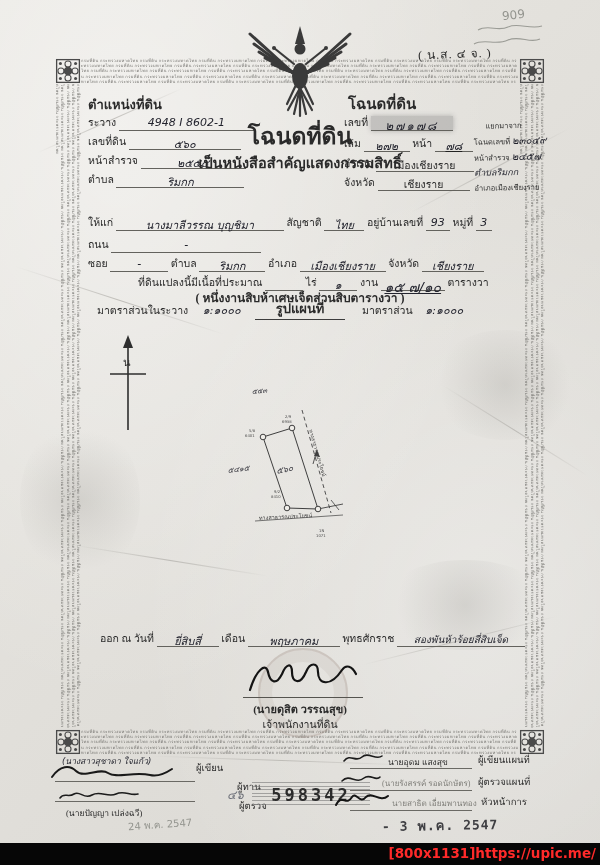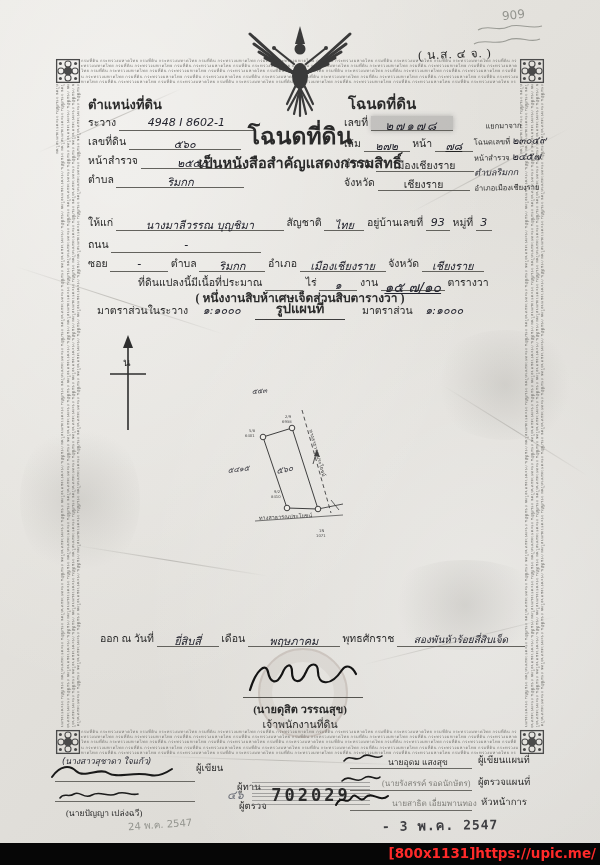--- a/index.html
+++ b/index.html
@@ -305,21 +305,21 @@
   <svg class="abs" style="left:58px;top:788px;" width="85" height="14" viewBox="0 0 85 14">
     <path d="M2,10 C6,4 10,10 16,6 C22,2 26,12 34,7 C42,2 50,10 58,6 C66,2 72,8 80,6" stroke="#1c1c1c" stroke-width="1.6" fill="none" stroke-linecap="round"></path>
   </svg>
   <div class="abs" style="left:55px;top:801px;width:140px;border-bottom:1px solid #6a6964;"></div>
   <div class="abs print role" style="left:239px;top:798px;">ผู้ตรวจ</div>
   <div class="abs print" style="left:66px;top:806px;font-size:8.5px;">(นายปัญญา เปล่งฉวี)</div>
   <div class="abs pencil" style="left:128px;top:817px;font-size:10px;transform:rotate(-4deg);">24 พ.ค. 2547</div>
 
   <div class="abs hw" style="left:227px;top:785px;font-size:12px;color:#6d7079;">๔๖</div>
   <div class="serial" style="left:252px;top:782px;">
-    <span>702029</span>
+    <span>598342</span>
   </div>
 
   <svg class="abs" style="left:342px;top:751px;" width="42" height="14" viewBox="0 0 42 14">
     <path d="M2,10 C8,2 14,12 20,6 C26,0 34,10 40,5" stroke="#1c1c1c" stroke-width="1.6" fill="none" stroke-linecap="round"></path>
   </svg>
   <div class="abs print" style="left:388px;top:755px;font-size:8.5px;">นายอุดม แสงสุข</div>
   <div class="abs print role" style="left:478px;top:752px;">ผู้เขียนแผนที่</div>
   <div class="abs" style="left:350px;top:768px;width:122px;border-bottom:1px solid #6a6964;"></div>
 
   <svg class="abs" style="left:340px;top:773px;" width="42" height="14" viewBox="0 0 42 14">

